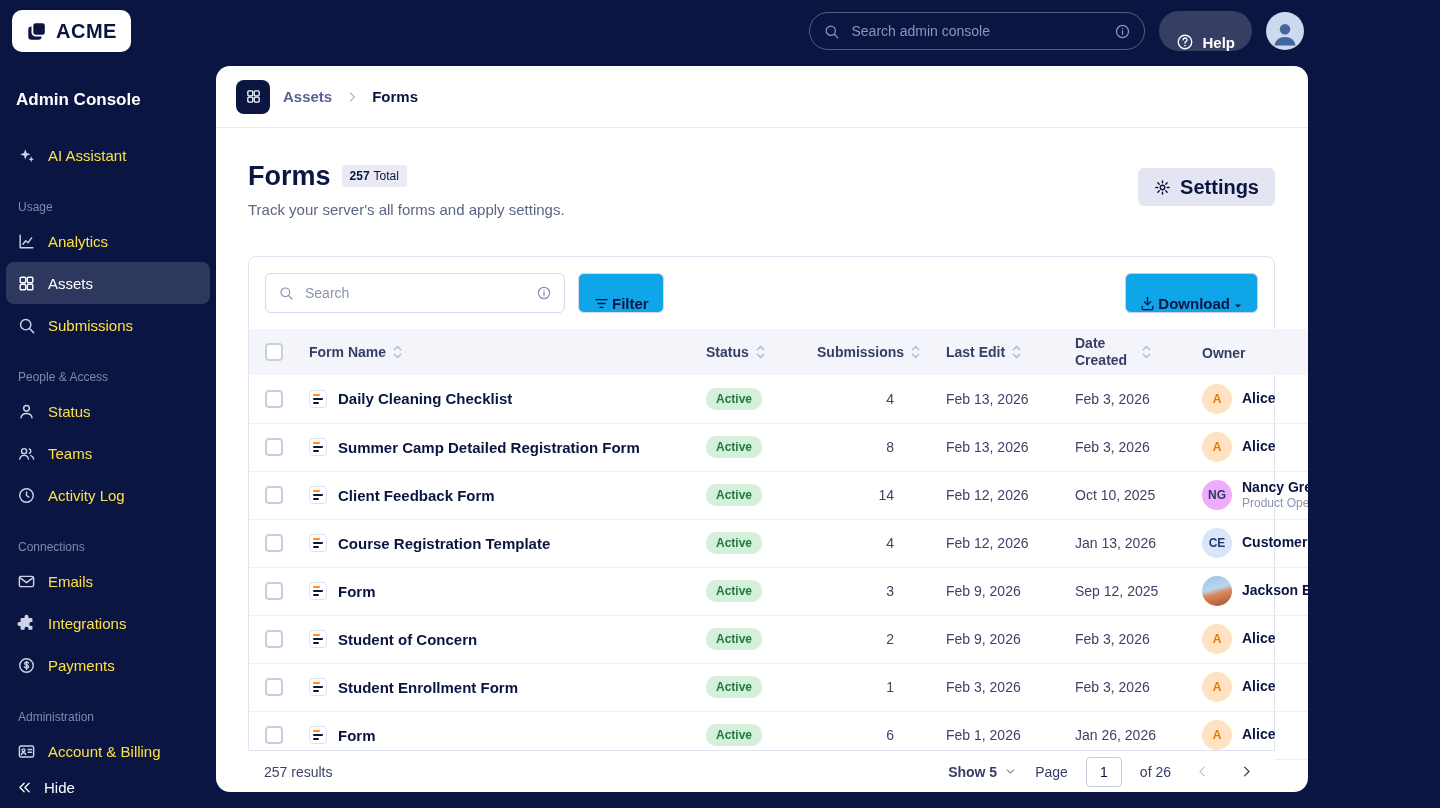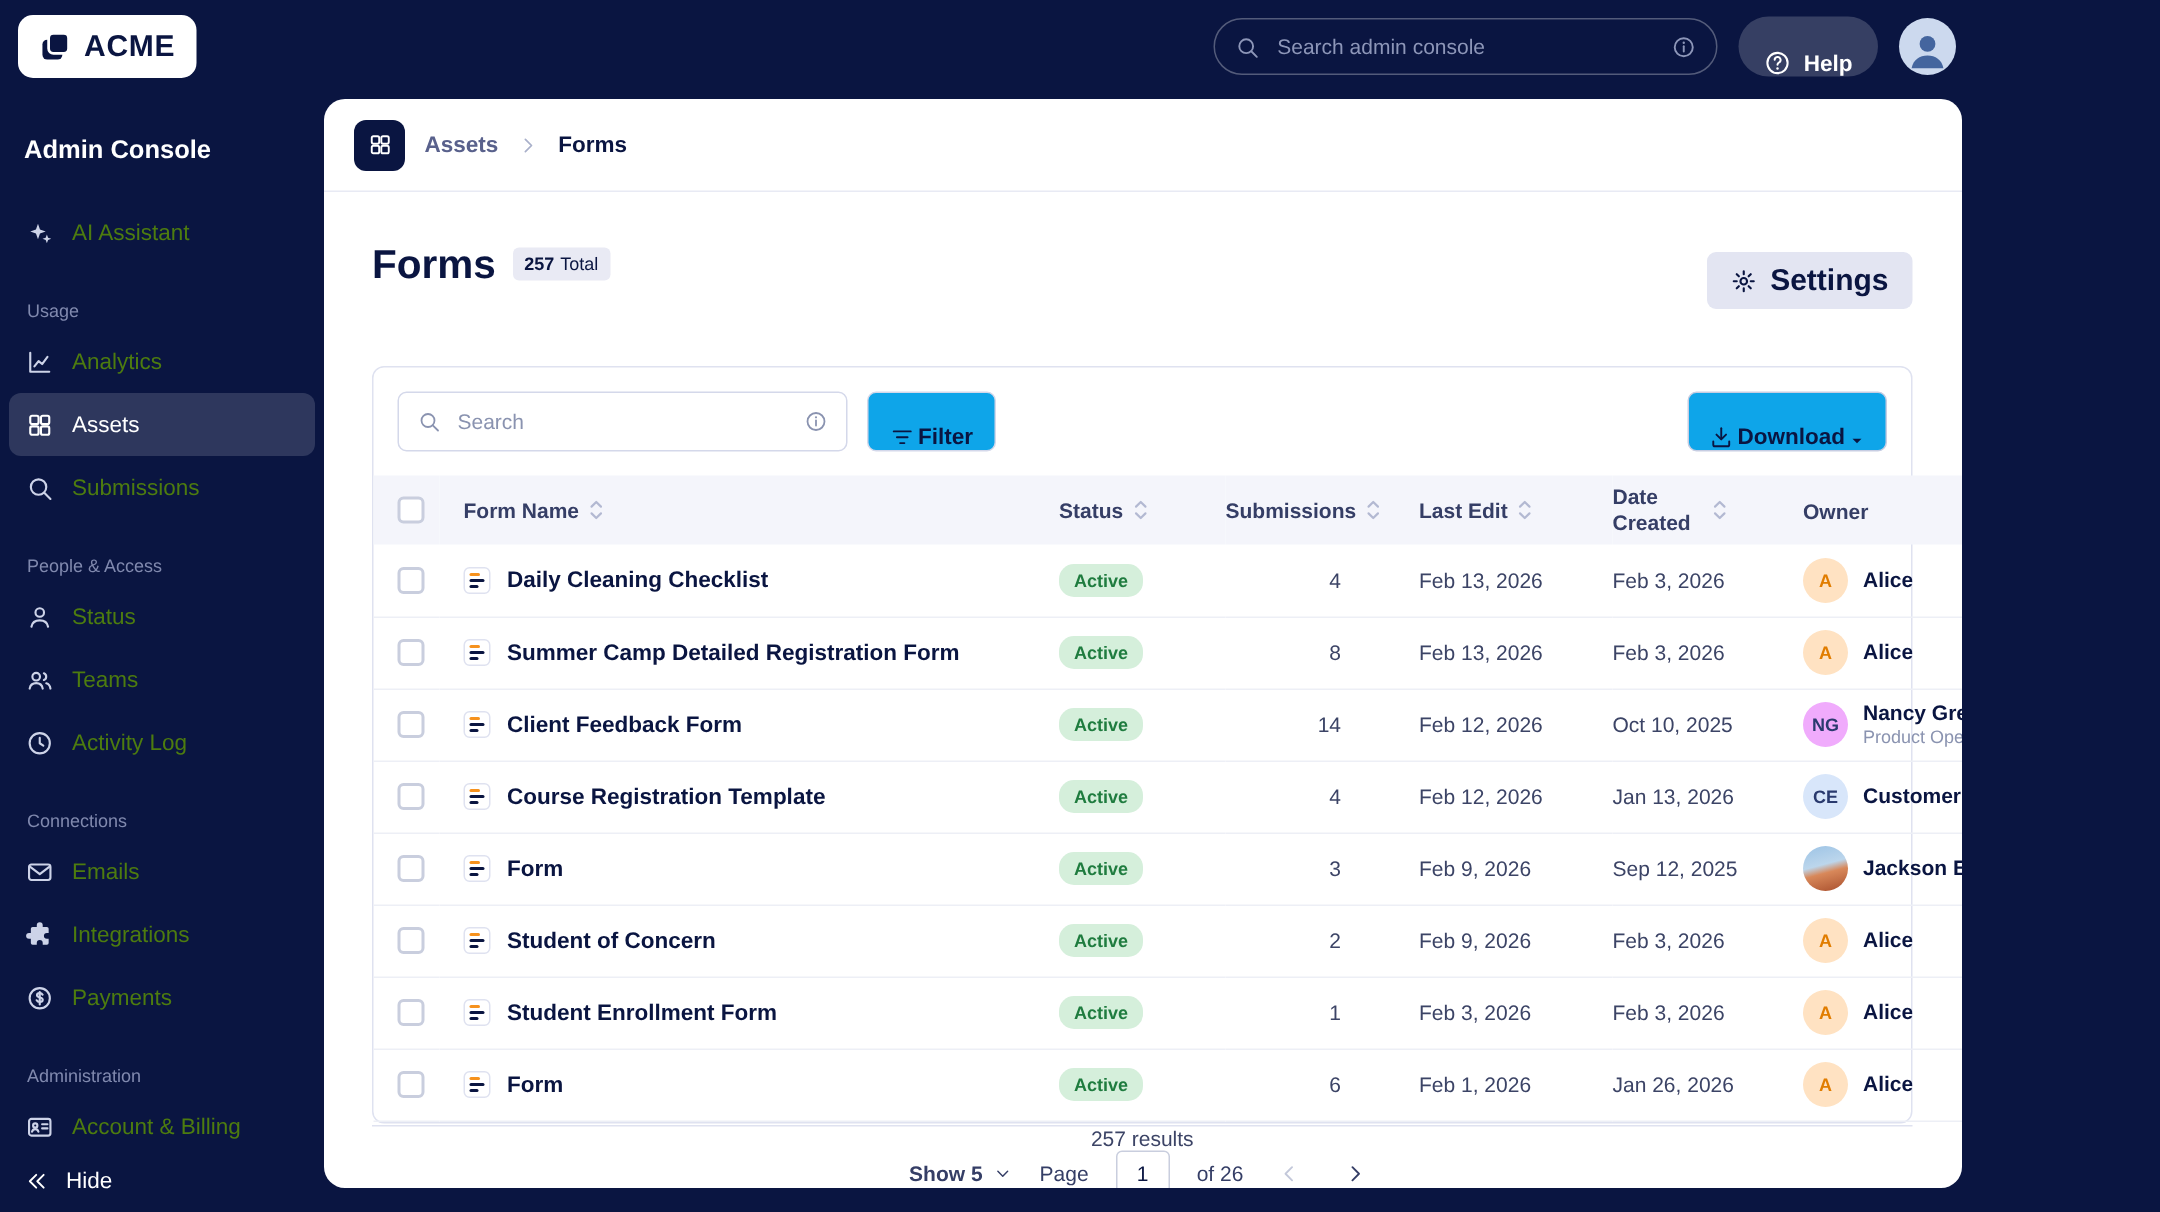--- a/index.html
+++ b/index.html
@@ -27,21 +27,21 @@
     display:flex;align-items:flex-end;gap:8px;padding:0 17px;font-size:15px;font-weight:600;cursor:pointer;font-family:inherit}
   .help-btn .ic{width:18px;height:18px;display:flex}
   .tavatar{width:38px;height:38px;border-radius:50%;background:#ccd9ee;color:#44659e;overflow:hidden;
     display:flex;align-items:center;justify-content:center;cursor:pointer}
   .tavatar svg{display:block;margin-top:4px}
 
   
   .sidebar{position:absolute;top:62px;left:0;bottom:0;width:216px;color:#dfe3f2;}
   .sb-title{color:#fff;font-size:17px;font-weight:700;padding:28px 16px 6px;}
   .sb-item{display:flex;align-items:center;gap:12px;height:42px;margin:0 6px;padding:0 11px;
-    border-radius:8px;font-size:15px;cursor:pointer;color:#4d7c0f;}
+    border-radius:8px;font-size:15px;cursor:pointer;color:#fde047;}
   .sb-item.active{background:rgba(255,255,255,.15);color:#fff;}
   .sb-item .ic{width:19px;height:19px;display:flex;color:#cdd3e8;flex:0 0 19px}
   .sb-item.active .ic{color:#fff}
   .sb-first{margin-top:18px}
   .sb-section{color:#8089ae;font-size:12px;padding:24px 18px 6px;}
   .sb-hide{position:absolute;bottom:12px;left:16px;display:flex;align-items:center;gap:11px;
     color:#fff;font-size:15px;cursor:pointer;}
   .sb-hide .ic{width:17px;height:17px;display:flex}
 
   
@@ -113,21 +113,21 @@
   td.c-actions,th.c-actions{border-left:1px solid #e4e7f2;text-align:center;position:relative}
   .dots{width:36px;height:34px;border:none;background:transparent;color:var(--navy);cursor:pointer;
     display:inline-flex;align-items:center;justify-content:center}
   .dots .ic{width:20px;height:20px;display:flex}
   td.c-actions.highlight::after{content:"";position:absolute;inset:-1px;border:3px solid var(--hl);
     border-radius:2px;pointer-events:none;z-index:3}
 
   
   .pfooter{position:absolute;left:32px;right:33px;bottom:0;height:42px;background:#fff;
     border-top:1px solid #dfe2f0;display:flex;align-items:center;justify-content:space-between;
-    padding:0 16px;z-index:5;flex-direction:column;}
+    padding:0 16px;z-index:5;}
   .results{font-size:14px;color:#3c4466}
   .pf-right{display:flex;align-items:center;gap:18px;font-size:14px;color:#353e66}
   .show-sel{display:flex;align-items:center;gap:7px;cursor:pointer;font-weight:600}
   .show-sel .ic{width:13px;height:13px;display:flex;color:#353e66}
   .page-input{width:36px;height:30px;border:1px solid #c9cede;border-radius:4px;text-align:center;
     font-size:14px;color:var(--navy);font-family:inherit;outline:none}
   .pg-btn{width:26px;height:26px;border:none;background:transparent;display:flex;align-items:center;
     justify-content:center;cursor:pointer;padding:0}
   .pg-btn .ic{width:15px;height:15px;display:flex}
   .pg-prev{color:#c3c8da}
@@ -328,20 +328,21 @@
         </span>
       <span class="crumb-cur">Forms</span>
     </div>
 
     <div class="page-head">
       <div>
         <div class="title-row">
           <h1 class="page-title">Forms</h1>
           <span class="total-badge"><b>257</b><span>Total</span></span>
         </div>
+        <div class="subtitle">Track your server's all forms and apply settings.</div>
       </div>
       <button class="settings-btn">
         <span class="ic">
             <svg viewBox="0 0 24 24" width="100%" height="100%" fill="none" stroke="currentColor" stroke-width="2" stroke-linecap="round" stroke-linejoin="round">
               <circle cx="12" cy="12" r="3.1"></circle>
               <path d="M12 2.6v2.8M12 18.6v2.8M2.6 12h2.8M18.6 12h2.8M5.4 5.4l2 2M16.6 16.6l2 2M18.6 5.4l-2 2M7.4 16.6l-2 2"></path>
             </svg>
           </span>
         <span>Settings</span>
       </button>

